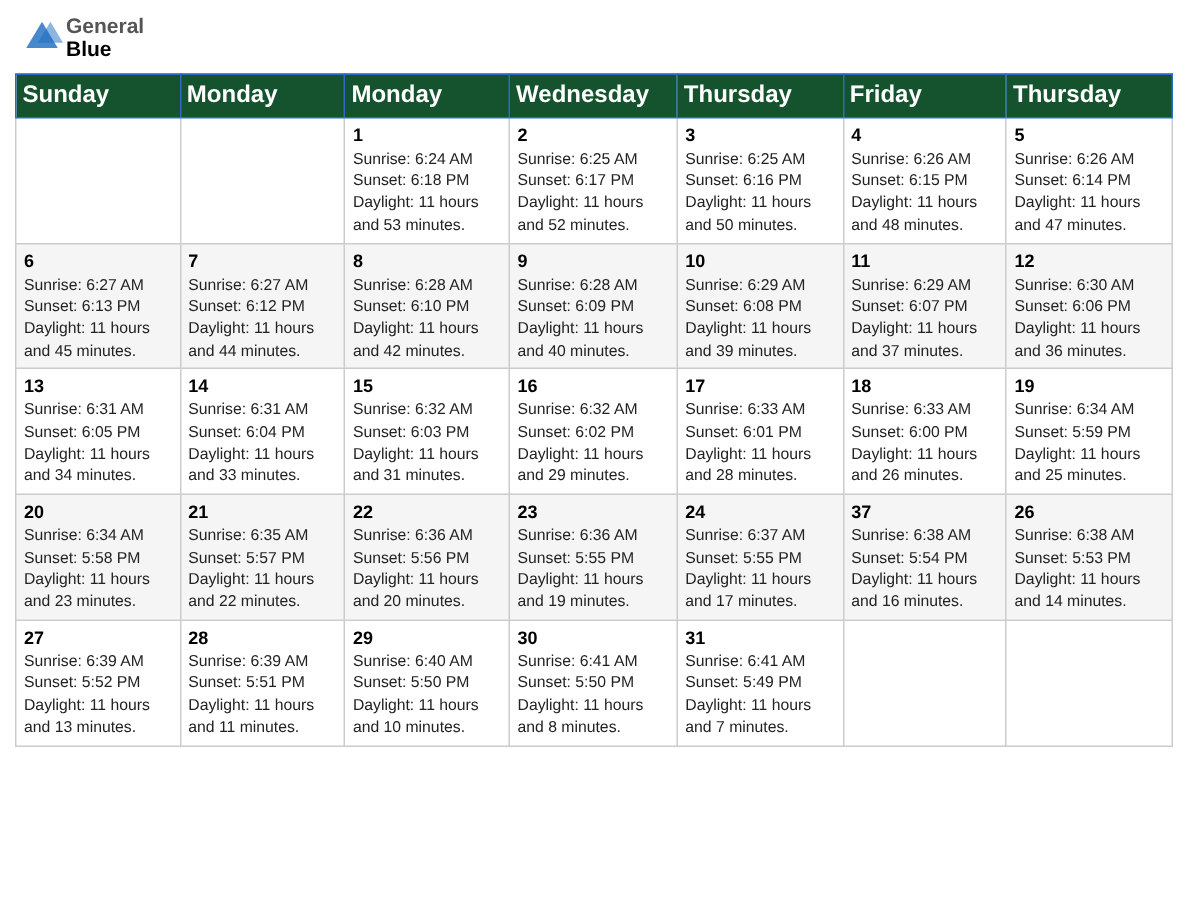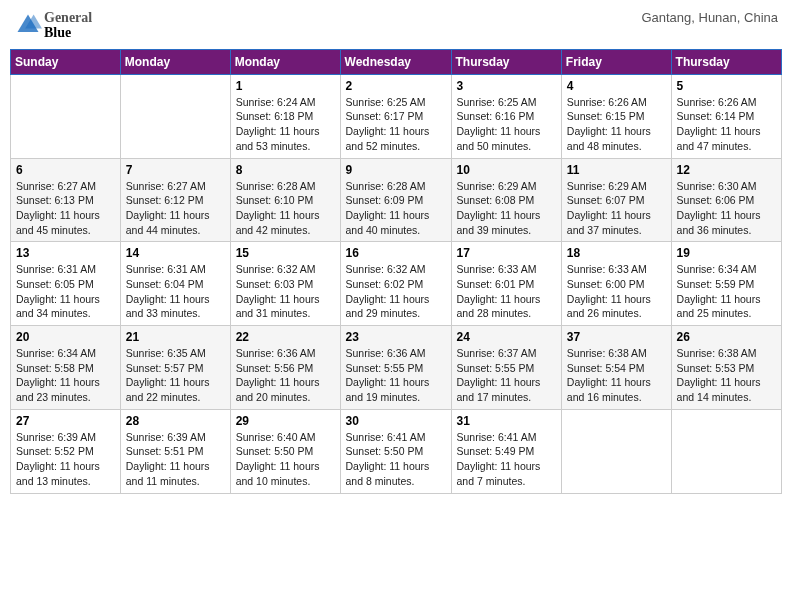--- a/index.html
+++ b/index.html
@@ -14,21 +14,20 @@
       display: flex;
       justify-content: space-between;
       align-items: flex-start;
       margin-bottom: 8px;
       padding: 0 4px;
     }
     .logo {
       display: flex;
       align-items: center;
       gap: 2px;
-      font-family: Liberation Serif, serif;
     }
     .logo-text {
       display: flex;
       flex-direction: column;
       font-size: 14px;
       font-weight: bold;
       line-height: 1.1;
     }
     .logo-general { color: #555; }
     .logo-blue { color: #000000; }
@@ -47,25 +46,25 @@
     .location {
       font-size: 13px;
       color: #555;
     }
     .calendar {
       width: 100%;
       border-collapse: collapse;
       font-size: 11px;
     }
     .calendar th {
-      background: #701a75;
+      background: #14532d;
       color: #fff;
       padding: 5px 4px;
       text-align: left;
-      font-size: 12px;
+      font-size: 16px;
       font-weight: bold;
       border: 1px solid #2a6cc4;
     }
     .calendar td {
       border: 1px solid #ccc;
       vertical-align: top;
       padding: 4px 5px;
       width: 113px;
       min-height: 80px;
       background: #fff;
@@ -96,21 +95,20 @@
     <svg class="logo-icon" viewBox="0 0 40 40">
       <polygon points="20,5 35,30 5,30" fill="#1a6bbf" opacity="0.8"></polygon>
       <polygon points="28,5 40,25 16,25" fill="#1a6bbf" opacity="0.5"></polygon>
     </svg>
     <div class="logo-text">
       <span class="logo-general">General</span>
       <span class="logo-blue">Blue</span>
     </div>
   </div>
   <div class="title-section">
-    <div class="location">Gantang, Hunan, China</div>
   </div>
 </div>
 
 <table class="calendar">
   <thead>
     <tr>
     <th>Sunday</th>
         <th>Monday</th>
         <th>Monday</th>
         <th>Wednesday</th>

